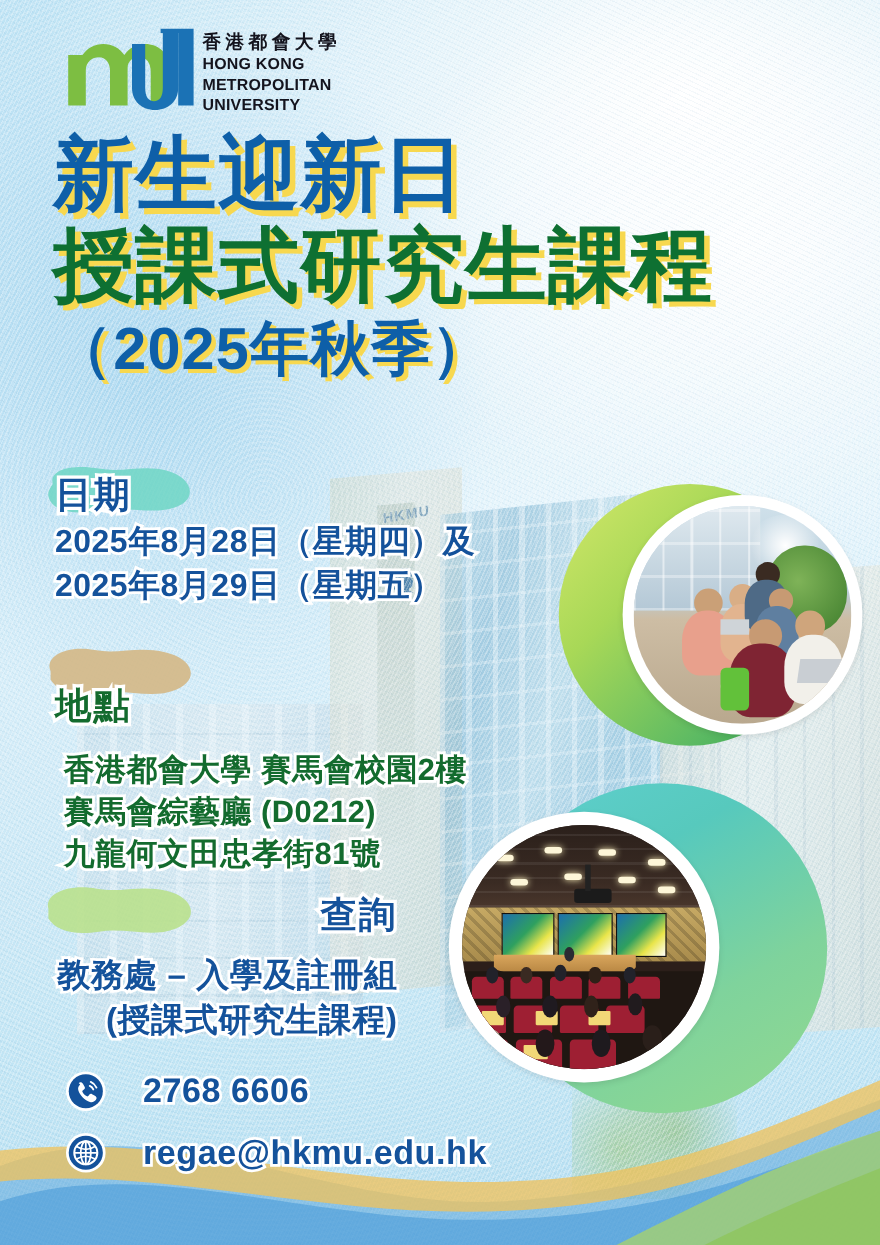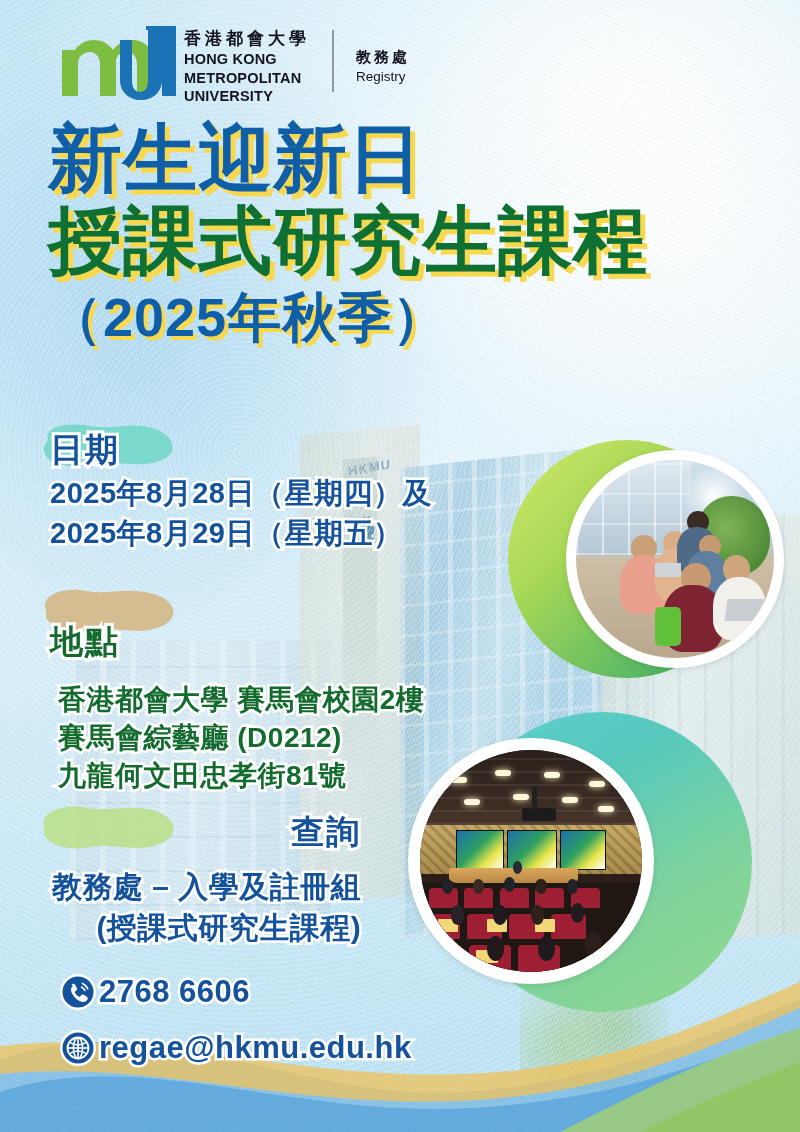--- a/index.html
+++ b/index.html
@@ -99,21 +99,21 @@
   .sec-date{left:50px;top:428px;}
   .sec-venue{left:50px;top:592px;}
   .sec-enq{left:50px;top:810px;text-align:right;}
 
   .date-lines{}
   .venue-lines{margin-top:16px;padding-left:8px;}
   .enq-lines{margin-top:12px;padding-left:2px;}
 
   
   .contacts{position:absolute;left:58px;top:972px;z-index:3;}
-  .crow{display:flex;align-items:center;gap:1px;margin-bottom:16px;}
+  .crow{display:flex;align-items:center;gap:32px;margin-bottom:16px;}
   .cicon{width:40px;height:40px;flex:0 0 auto;}
   .ctext{font-size:31px;font-weight:900;color:#14529B;letter-spacing:.5px;
     -webkit-text-stroke:5px #ffffff;paint-order:stroke fill;}
 
   
   .photo{position:absolute;border-radius:50%;overflow:hidden;}
   .ring{position:absolute;border-radius:50%;background:#ffffff;}
   .accent{position:absolute;border-radius:50%;}
 
   .ph1-accent{left:508px;top:440px;width:238px;height:238px;
@@ -198,24 +198,20 @@
     <svg class="logo-mark" viewBox="0 0 120 78">
       <path d="M4,24 L4,70 L20,70 L20,38 C20,30 26,26 32,26 C38,26 42,31 42,38 L42,70 L58,70 L58,36 C58,29 63,26 69,26 C75,26 79,31 79,39 L79,70 L95,70 L95,34 C95,22 86,14 74,14 C66,14 59,18 55,24 C51,18 44,14 36,14 C28,14 21,18 17,24 L17,24 Z" fill="#7DBE42"></path>
       <path d="M62,14 L62,54 C62,66 71,74 83,74 C95,74 104,66 104,54 L104,4 L118,4 L118,0 L88,0 L88,4 L90,4 L90,54 C90,62 87,66 82,66 C77,66 74,62 74,54 L74,14 Z" fill="#1B72B5"></path>
       <path d="M104,4 L118,4 L118,70 L104,70 Z" fill="#1B72B5"></path>
     </svg>
     <div class="logo-words">
       <div class="logo-cn">香港都會大學</div>
       <div class="logo-en">HONG KONG</div>
       <div class="logo-en">METROPOLITAN</div>
       <div class="logo-en">UNIVERSITY</div>
-    </div>
-    <div class="unit">
-      <div class="unit-cn">教務處</div>
-      <div class="unit-en">Registry</div>
     </div>
   </div>
 
   <div class="title-wrap">
     <div class="t-line t2">新生迎新日</div>
     <div class="t-line t1">授課式研究生課程</div>
     <div class="t-line t3">（2025年秋季）</div>
   </div>
 
   <div class="sect sec-date">

